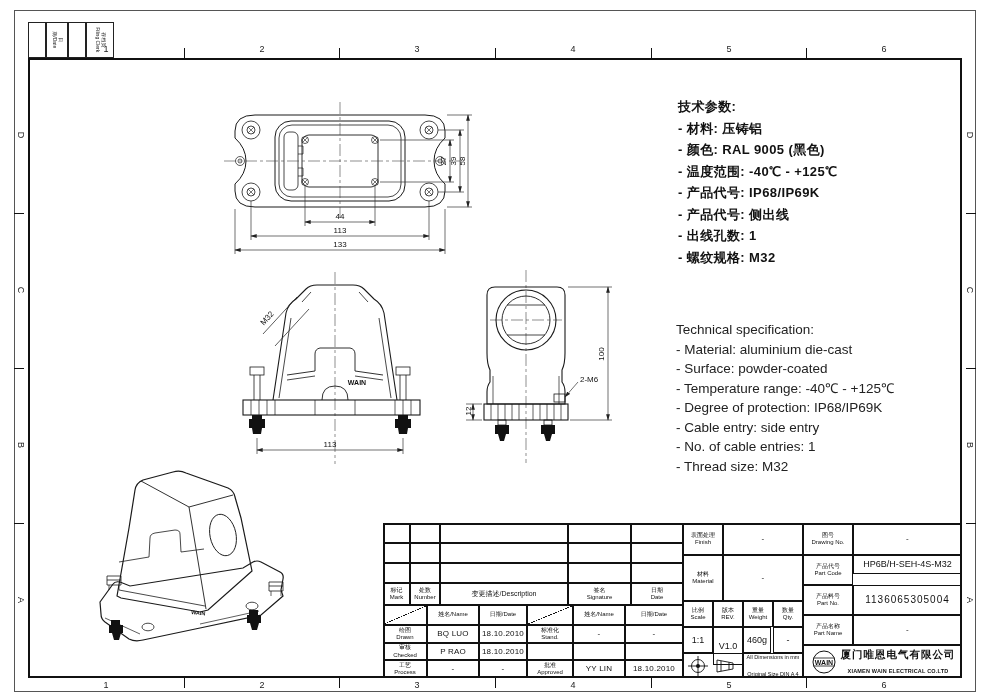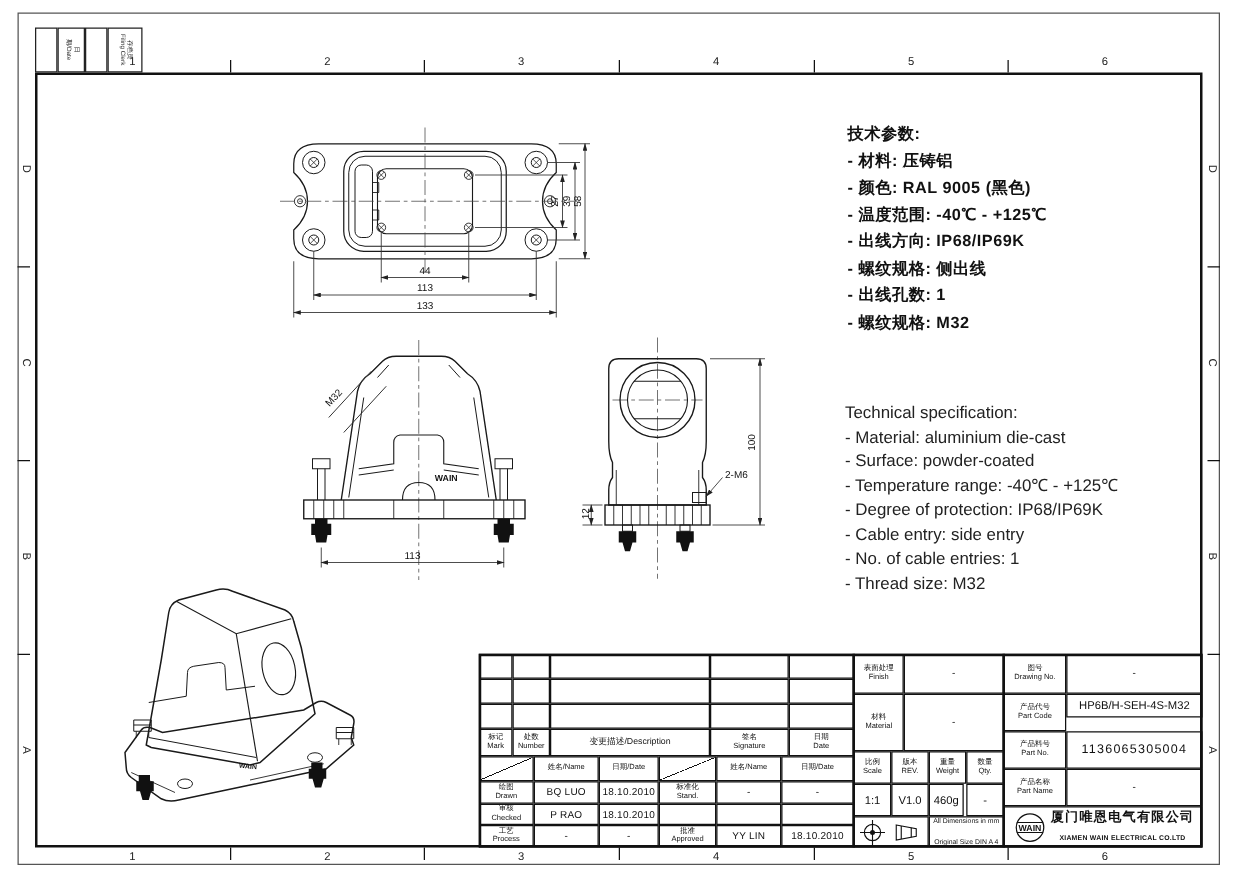--- a/index.html
+++ b/index.html
@@ -266,22 +266,22 @@
       <path d="M194,160 h9 v5 h3 v8 h-2 l-2,7 h-5 l-2,-7 h-3 v-8 h2 z"></path>
     </g>
     <text x="136" y="164" font-size="5.5" font-weight="bold" fill="#111" transform="rotate(6 136 164)">WAIN</text>
   </svg>
 
   <div class="abs" id="specsCn">
     <div>技术参数:</div>
     <div>- 材料: 压铸铝</div>
     <div>- 颜色: RAL 9005 (黑色)</div>
     <div>- 温度范围: -40℃ - +125℃</div>
-    <div>- 出线方向: IP68/IP69K</div>
-    <div>- 螺纹规格: 侧出线</div>
+    <div>- 产品代号: IP68/IP69K</div>
+    <div>- 产品代号: 侧出线</div>
     <div>- 出线孔数: 1</div>
     <div>- 螺纹规格: M32</div>
   </div>
   <div class="abs" id="specsEn">
     <div>Technical specification:</div>
     <div>- Material: aluminium die-cast</div>
     <div>- Surface: powder-coated</div>
     <div>- Temperature range: -40℃ - +125℃</div>
     <div>- Degree of protection: IP68/IP69K</div>
     <div>- Cable entry: side entry</div>
@@ -358,21 +358,21 @@
     <div class="c v" style="left:340px;top:32px;width:80px;height:46px">-</div>
     <div class="c" style="left:300px;top:78px;width:30px;height:26px">比例
 Scale</div>
     <div class="c" style="left:330px;top:78px;width:30px;height:26px">版本
 REV.</div>
     <div class="c" style="left:360px;top:78px;width:30px;height:26px">重量
 Weight</div>
     <div class="c" style="left:390px;top:78px;width:30px;height:26px">数量
 Qty.</div>
     <div class="c big" style="left:300px;top:104px;width:30px;height:26px">1:1</div>
-    <div class="c big" style="left:330px;top:104px;width:30px;height:26px">V1.0</div>
+    <div class="c big" style="left:330px;top:104px;width:30px;height:38px">V1.0</div>
     <div class="c big" style="left:360px;top:104px;width:28px;height:26px">460g</div>
     <div class="c big" style="left:390px;top:104px;width:30px;height:26px">-</div>
     <div class="c" style="left:300px;top:130px;width:60px;height:25px">
       <svg width="56" height="22" viewBox="0 0 56 22">
         <g stroke="#111" fill="none" stroke-width="0.9">
           <circle cx="13" cy="11" r="6.5"></circle>
           <line x1="3" y1="11" x2="23" y2="11"></line>
             <line x1="13" y1="1" x2="13" y2="21"></line>
           <circle cx="13" cy="11" r="2" fill="#111" stroke="none"></circle>
           <path d="M32,5 L48,8 V14 L32,17 Z"></path>

